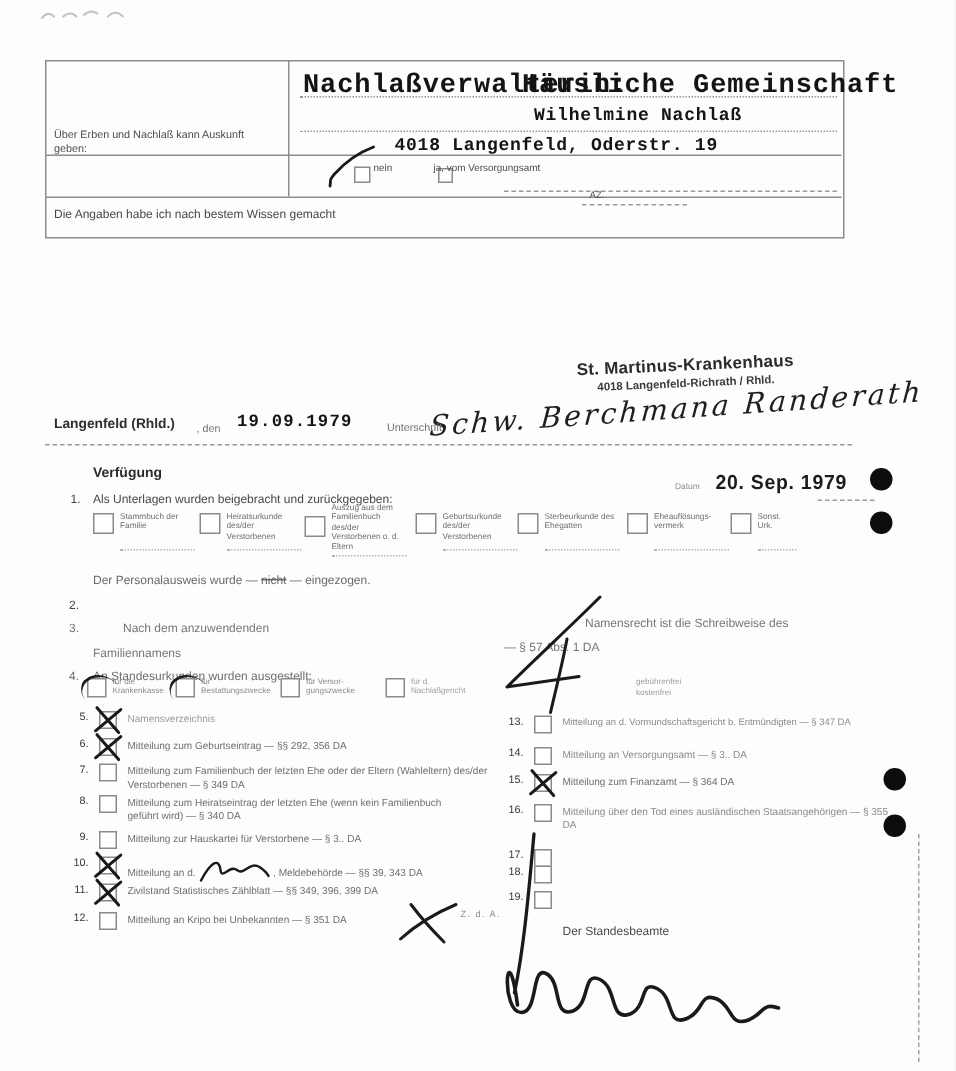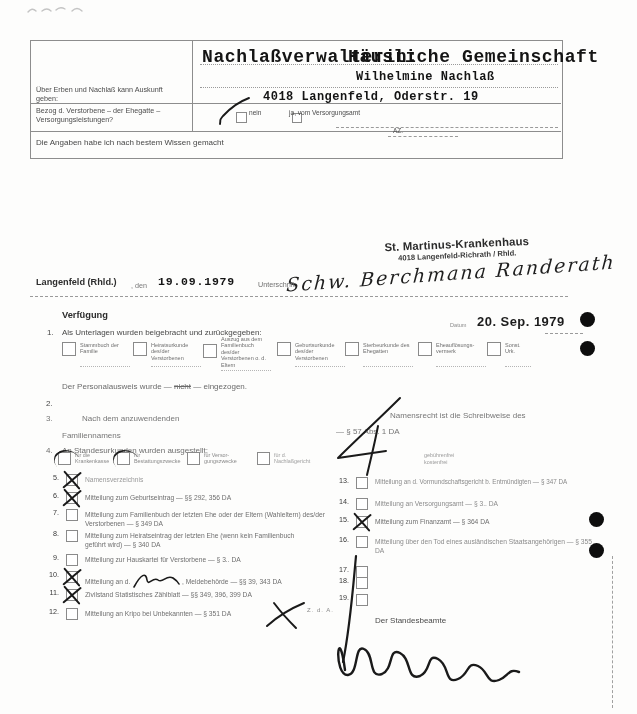--- a/index.html
+++ b/index.html
@@ -71,21 +71,20 @@
   <div class="abs dashl" style="left:336px;top:127px;width:222px;"></div>
   <div class="abs dashl" style="left:388px;top:136px;width:70px;"></div>
 
   <div class="abs print" style="left:36px;top:45px;width:140px;margin-top:40px;">Über Erben und Nachlaß kann Auskunft geben:</div>
 
   <span class="abs type" style="left:202px;top:47px;font-size:18px;letter-spacing:0.6px;">Nachlaßverwalterin:</span>
   <span class="abs type" style="left:348px;top:47px;font-size:18px;letter-spacing:0.6px;">Häusliche Gemeinschaft</span>
   <span class="abs type" style="left:356px;top:70px;font-size:12px;letter-spacing:0.5px;">Wilhelmine Nachlaß</span>
   <span class="abs type" style="left:263px;top:90px;font-size:12px;letter-spacing:0.5px;">4018 Langenfeld, Oderstr. 19</span>
 
-  <div class="abs print" style="left:36px;top:106px;width:160px;">Bezog d. Verstorbene – der Ehegatte – Versorgungsleistungen?</div>
 
   <span class="abs cb checked" style="left:236px;top:109px;width:9px;height:9px;"></span>
   <svg class="abs pen" style="left:216px;top:97px;" width="36" height="30" viewBox="0 0 36 30">
     <path d="M4 27 C5 21 3 24 7 19 C16 9 25 4 33 1" style="stroke-width:1.9;"></path>
   </svg>
   <span class="abs print" style="left:249px;top:109px;font-size:6.6px;">nein</span>
   <span class="abs cb" style="left:277px;top:109px;width:8px;height:8px;"></span>
   <span class="abs print" style="left:289px;top:109px;font-size:6.6px;">ja, vom Versorgungsamt</span>
   <span class="abs print" style="left:393px;top:127px;font-size:6.4px;">AZ.</span>
 

